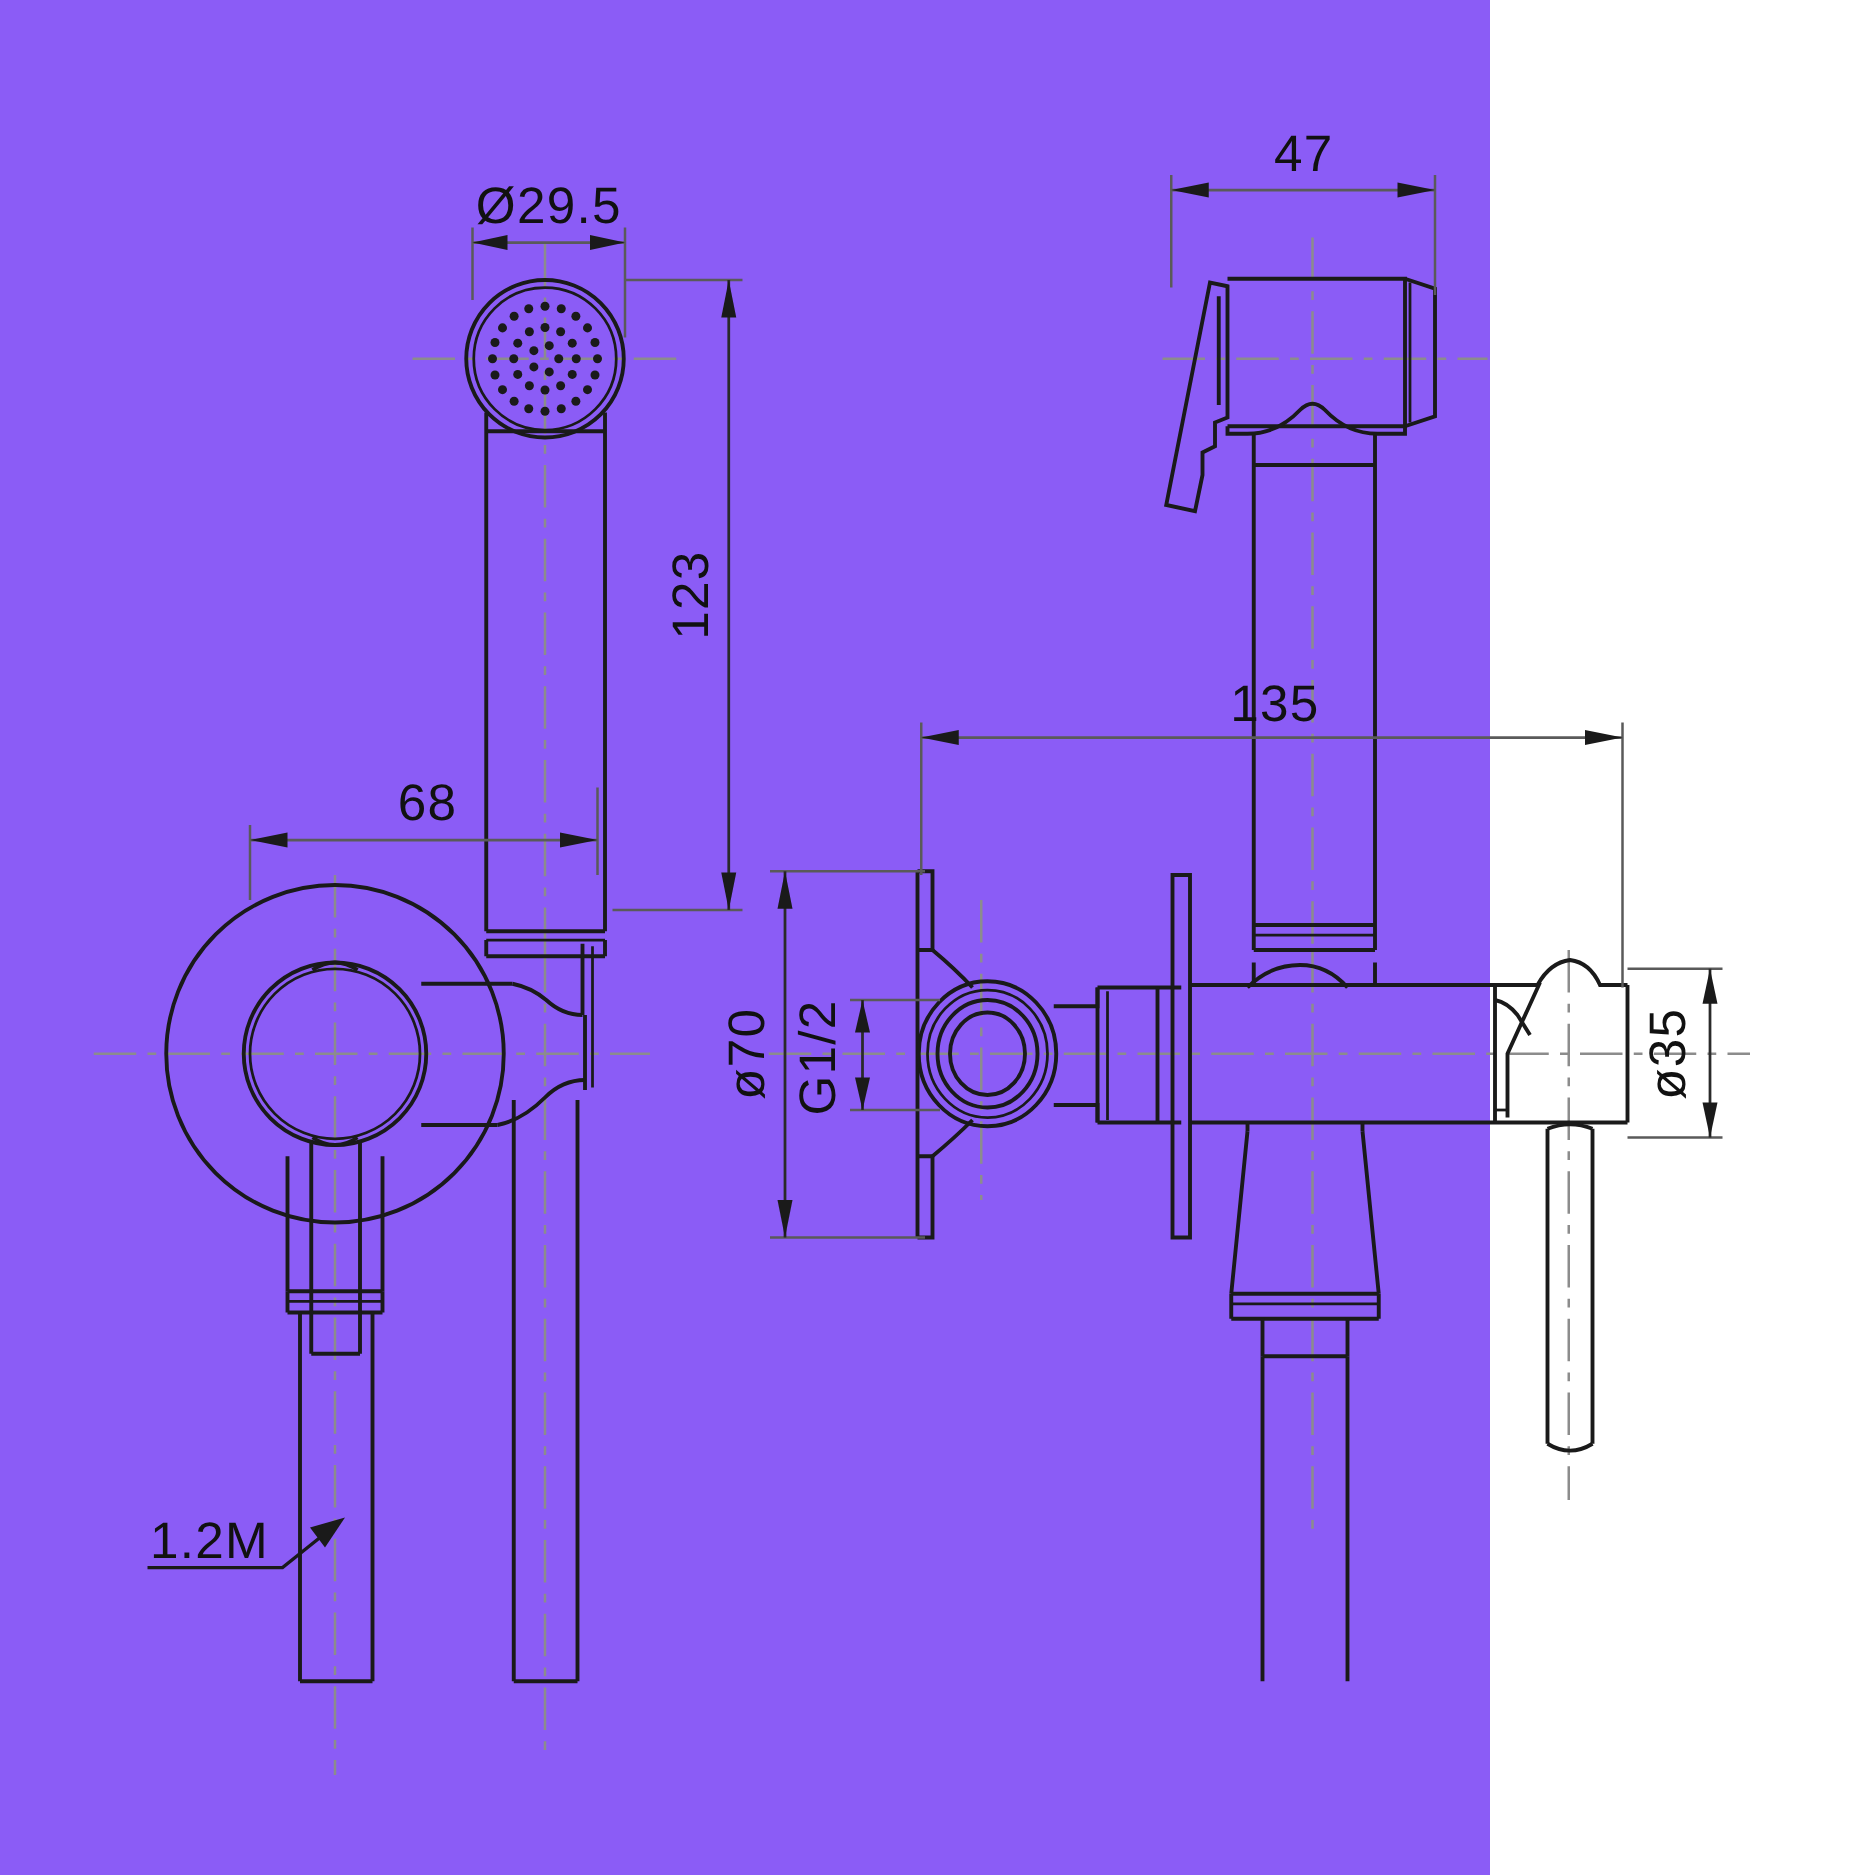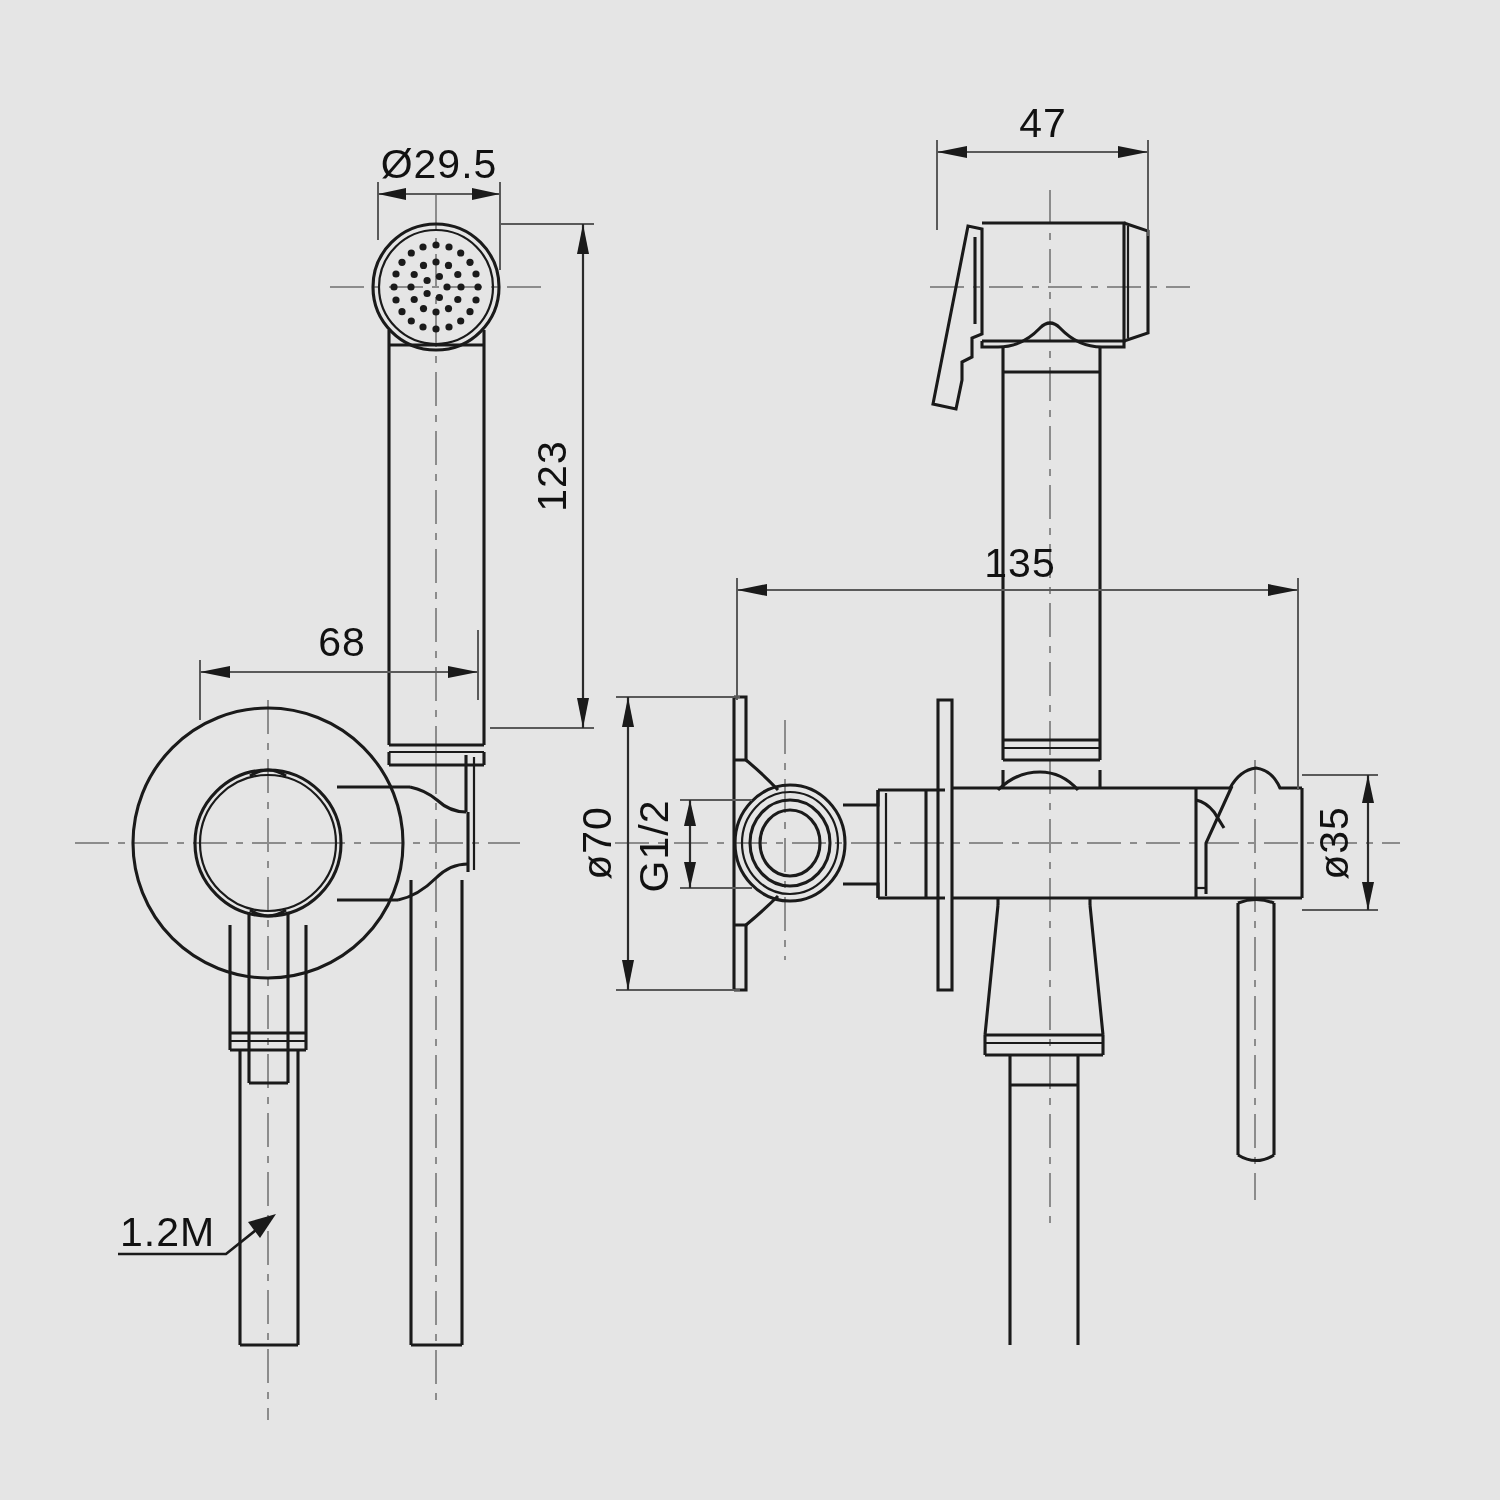--- a/index.html
+++ b/index.html
@@ -1,18 +1,18 @@
 <!DOCTYPE html>
 <html><head>
 <meta charset="utf-8">
 <style>
   html,body{margin:0;padding:0;background:#ffffff;}
   body{width:1500px;height:1500px;overflow:hidden;
        font-family:"Liberation Sans", sans-serif;}
-  #sheet{position:relative;width:1500px;height:1500px;background:#e5e5e5;}
+  #sheet{position:relative;width:1192px;height:1500px;background:#8b5cf6;}
   svg#dwg{display:block;width:1500px;height:1500px;}
   .solid{fill:none;stroke:#1a1a1a;stroke-width:3.1;stroke-linejoin:miter;stroke-linecap:butt;}
   .solid-thin{fill:none;stroke:#1a1a1a;stroke-width:2.2;}
   .center{fill:none;stroke:#8c8c8c;stroke-width:2.0;stroke-dasharray:34 9 7 9;}
   .ext{fill:none;stroke:#5a5a5a;stroke-width:2.0;}
   .dimline{fill:none;stroke:#5a5a5a;stroke-width:2.2;}
   .dimline-d{fill:none;stroke:#2a2a2a;stroke-width:2.2;}
   .arrow{fill:#1a1a1a;stroke:none;}
   .dot{fill:#1a1a1a;stroke:none;}
   .dimtext{fill:#111;font-family:"Liberation Sans",sans-serif;

